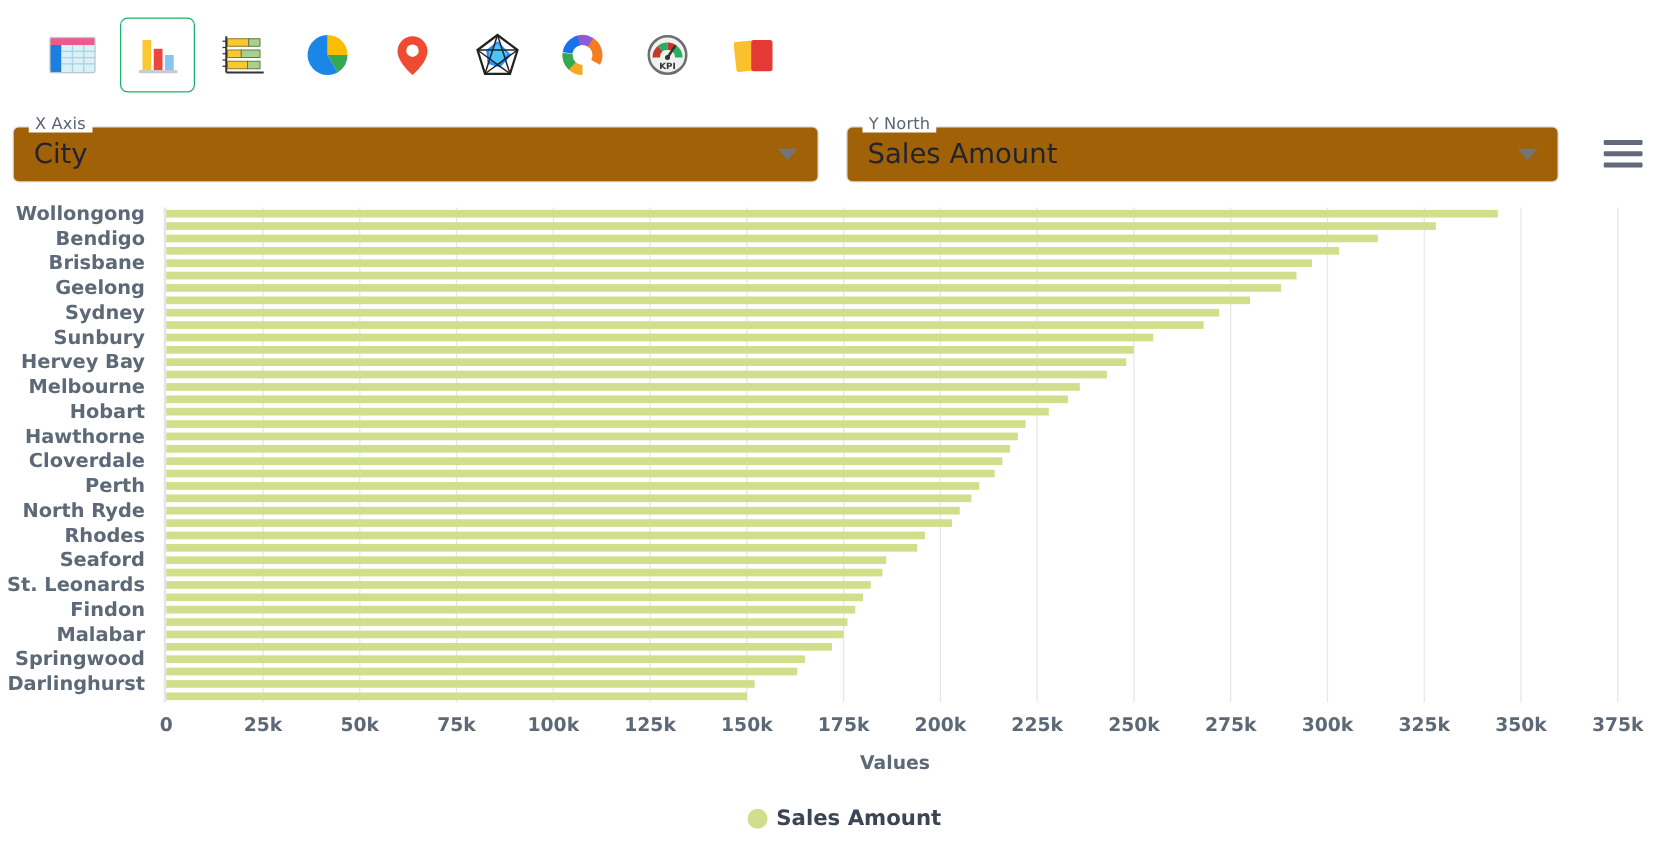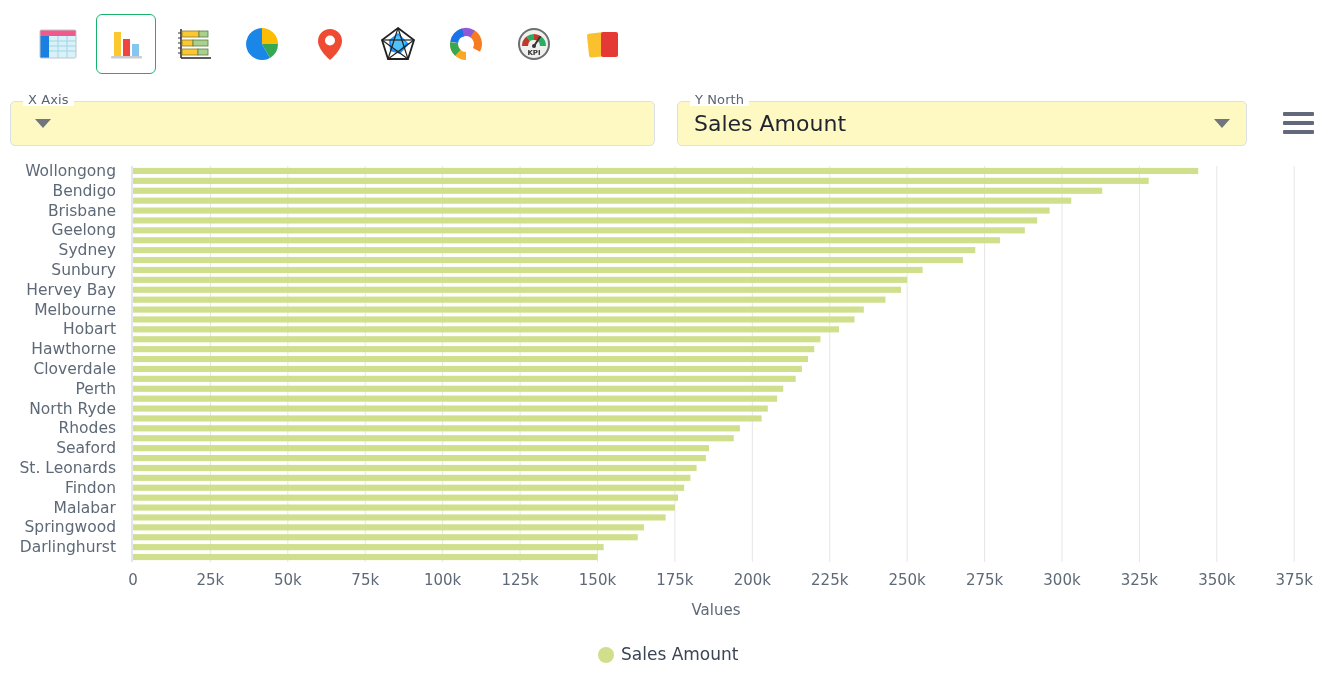--- a/index.html
+++ b/index.html
@@ -41,21 +41,21 @@
     align-items: center;
     padding: 0 10px;
     gap: 22px;
     height: 74px;
   }
   .field {
     position: relative;
     height: 45px;
     border: 1px solid #dcdfe3;
     border-radius: 5px;
-    background: #fef9c3;
+    background: #a16207;
     display: flex;
     align-items: center;
     padding: 0 16px;
     cursor: pointer;
   }
   .field.x-axis { width: 645px; }
   .field.y-axis { width: 570px; }
   .field-label {
     position: absolute;
     top: -9px; left: 12px;
@@ -96,20 +96,21 @@
     width: 31px;
     background: #62697a;
     border-radius: 1px;
   }
 
   
   .chart-wrap {
     position: relative;
     width: 1330px;
     height: 530px;
+    font-weight: bold;
   }
   #chart-svg { display: block; }
 
   .axis-tick-text {
     font-family: "DejaVu Sans", "Liberation Sans", sans-serif;
     font-size: 15px;
     fill: #5e6977;
   }
   .cat-text {
     font-family: "DejaVu Sans", "Liberation Sans", sans-serif;
@@ -257,20 +258,21 @@
         <rect x="21" y="8" width="17" height="25" rx="2" fill="#e53935"></rect>
       </svg>
     </span>
   </button>
 </div>
 
 <div class="controls">
 
   <div class="field x-axis">
     <span class="field-label">X Axis</span>
+    <span class="field-value">City</span>
     <span class="caret"></span>
   </div>
 
   <div class="field y-axis">
     <span class="field-label">Y North</span>
     <span class="field-value">Sales Amount</span>
     <span class="caret"></span>
   </div>
 
   <div class="menu-btn">

